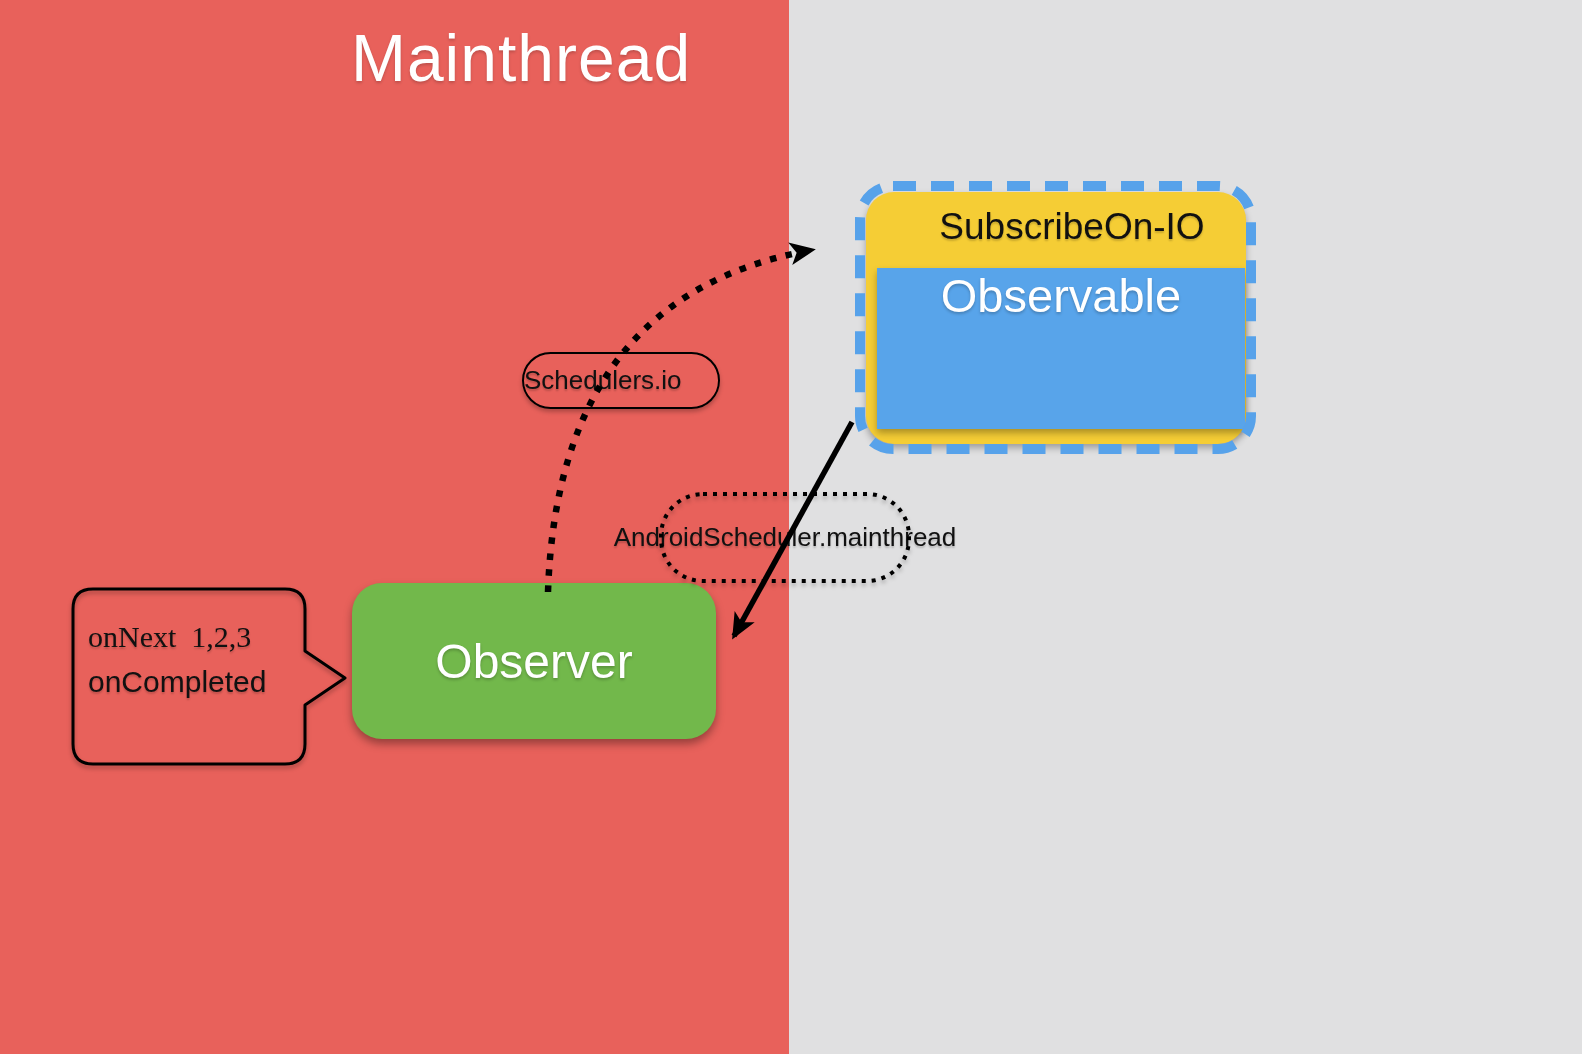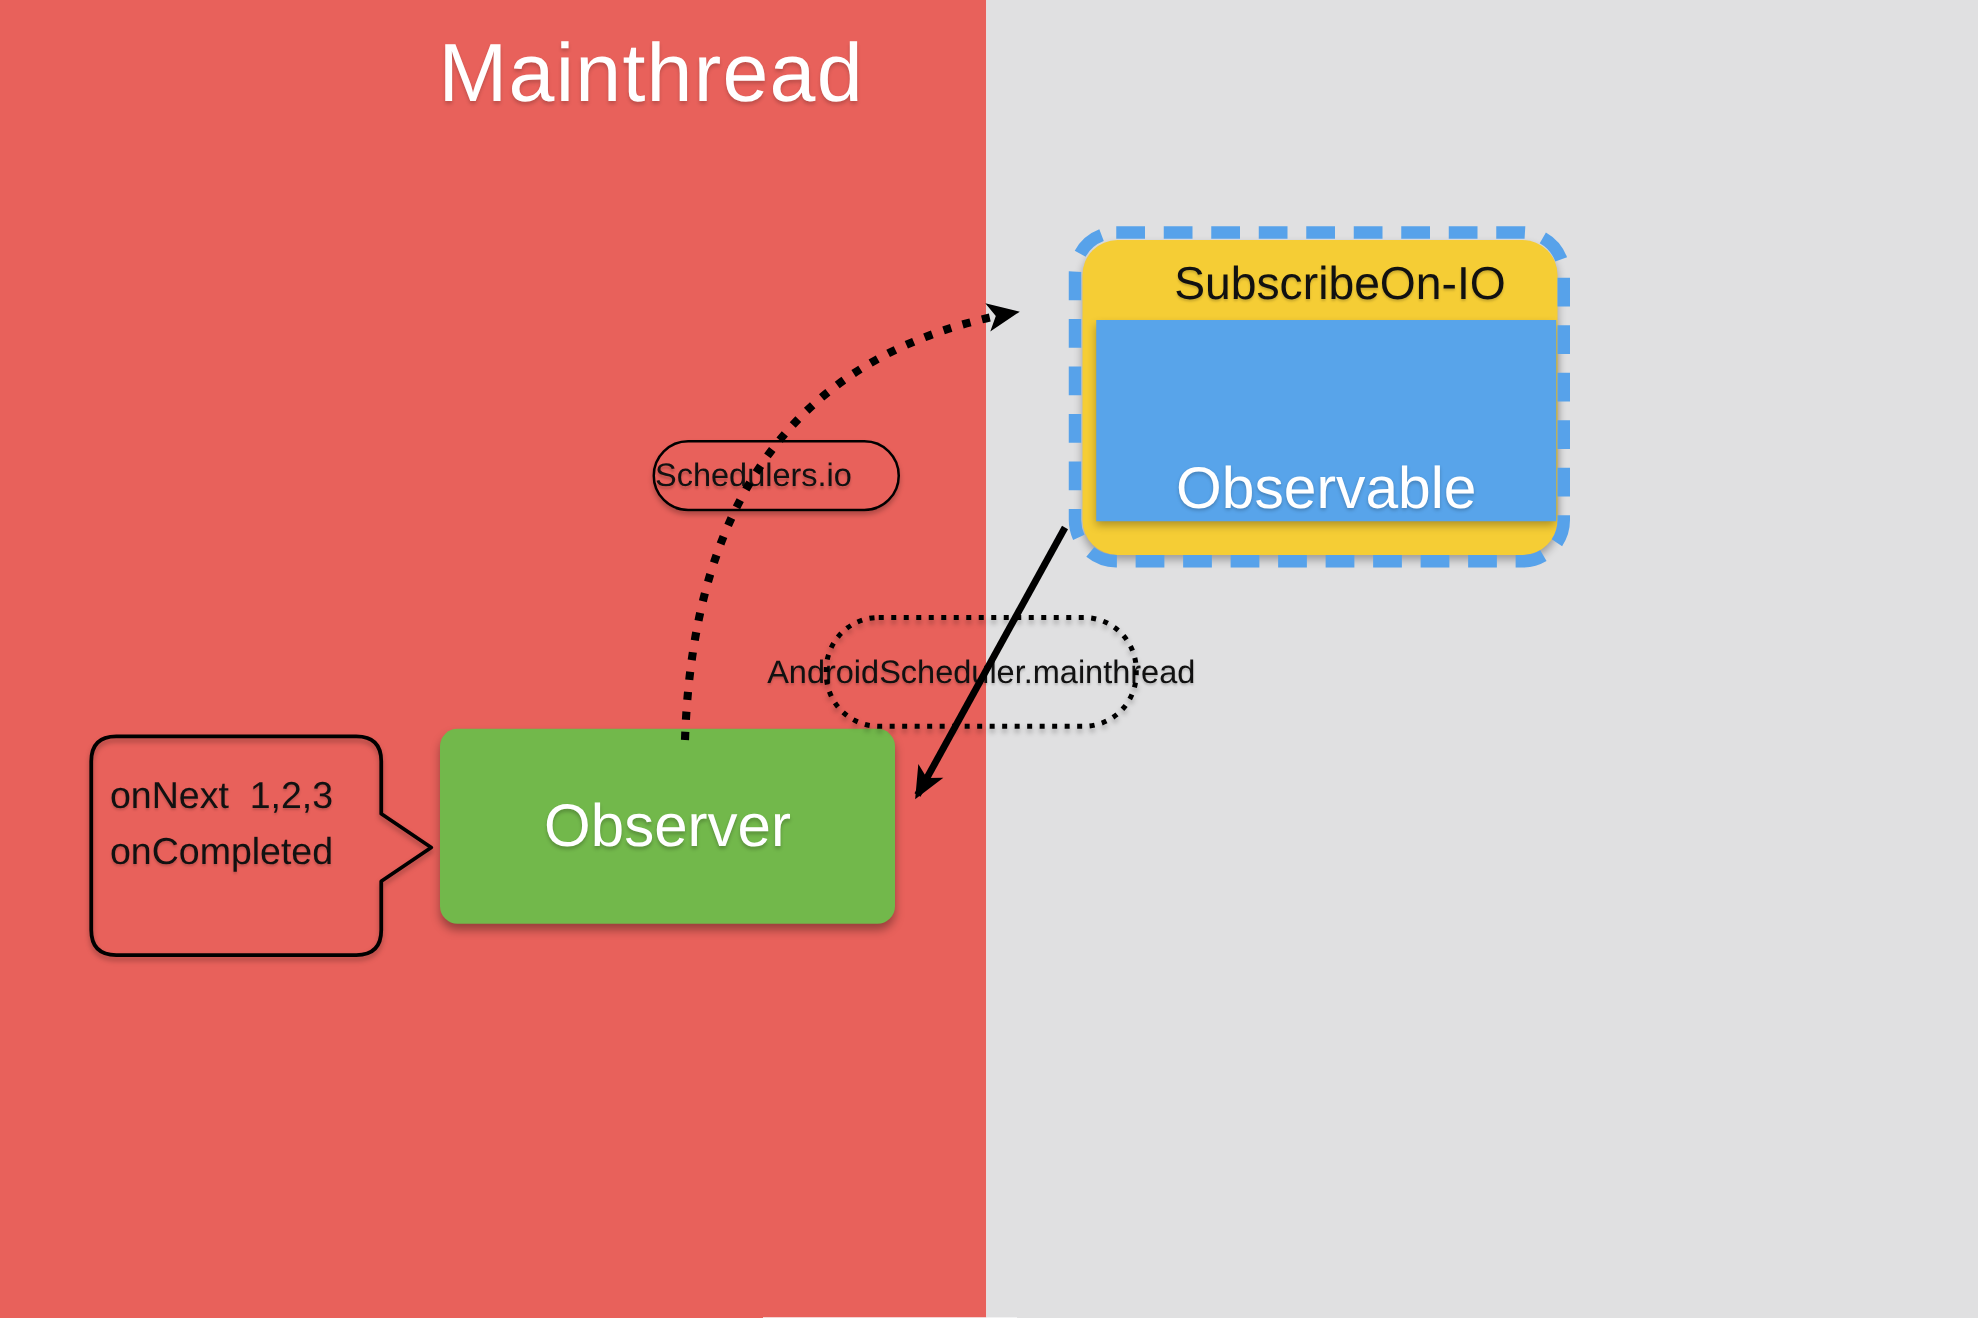--- a/index.html
+++ b/index.html
@@ -41,35 +41,35 @@
     border-radius:28px;
     box-shadow:0 4px 7px rgba(0,0,0,0.30);
   }
   .subscribe-title{
     position:absolute;left:16px;top:14px;width:100%;
     text-align:center;
     font-size:37px;font-weight:300;color:var(--ink);
     text-shadow:0 2px 2px rgba(0,0,0,0.18);
   }
   .observable-box{
-    position:absolute;left:877px;top:256px;width:368px;height:161px;
+    position:absolute;left:877px;top:268px;width:368px;height:161px;
     background:var(--blue-box);
     box-shadow:0 4px 7px rgba(0,0,0,0.30);
-    display:flex;align-items:flex-end;justify-content:center;
+    display:flex;align-items:flex-start;justify-content:center;
   }
   .observable-box .box-label{
     color:#ffffff;font-size:47px;font-weight:300;
     text-shadow:0 2px 3px rgba(0,0,0,0.22);
   }
 
   
   .observer-box{
     position:absolute;left:352px;top:583px;width:364px;height:156px;
     background:var(--green);
-    border-radius:14px;
+    border-radius:30px;
     box-shadow:0 5px 8px rgba(0,0,0,0.35);
     display:flex;align-items:center;justify-content:center;
   }
   .observer-box .box-label{
     color:#ffffff;font-size:48px;font-weight:300;
     text-shadow:0 2px 3px rgba(0,0,0,0.22);
   }
 
   
   .schedulers-label{
@@ -91,21 +91,21 @@
     text-shadow:0 2px 2px rgba(0,0,0,0.20);
   }
 
   
   .bubble-text{
     position:absolute;color:var(--ink);
     font-size:30px;font-weight:300;
     text-shadow:0 2px 2px rgba(0,0,0,0.18);
     white-space:pre;
   }
-  .bubble-line1{left:88px;top:620px;}
+  .bubble-line1{left:88px;top:620px;font-family:Liberation Serif, serif;}
   .bubble-line2{left:88px;top:665px;}
 
   .caption{
     position:absolute;left:784px;top:990px;
     transform:translateX(-50%);
     font-size:46px;font-weight:300;color:var(--ink);
     text-shadow:0 2px 2px rgba(0,0,0,0.18);
     white-space:nowrap;
   }
 

